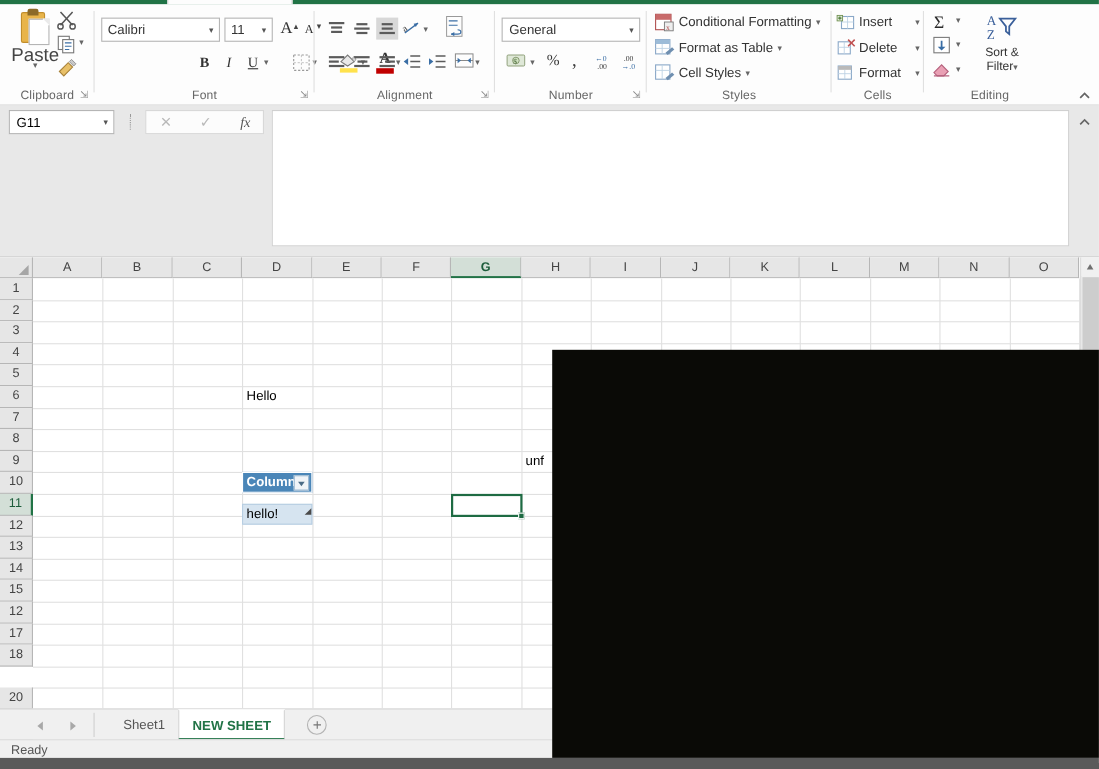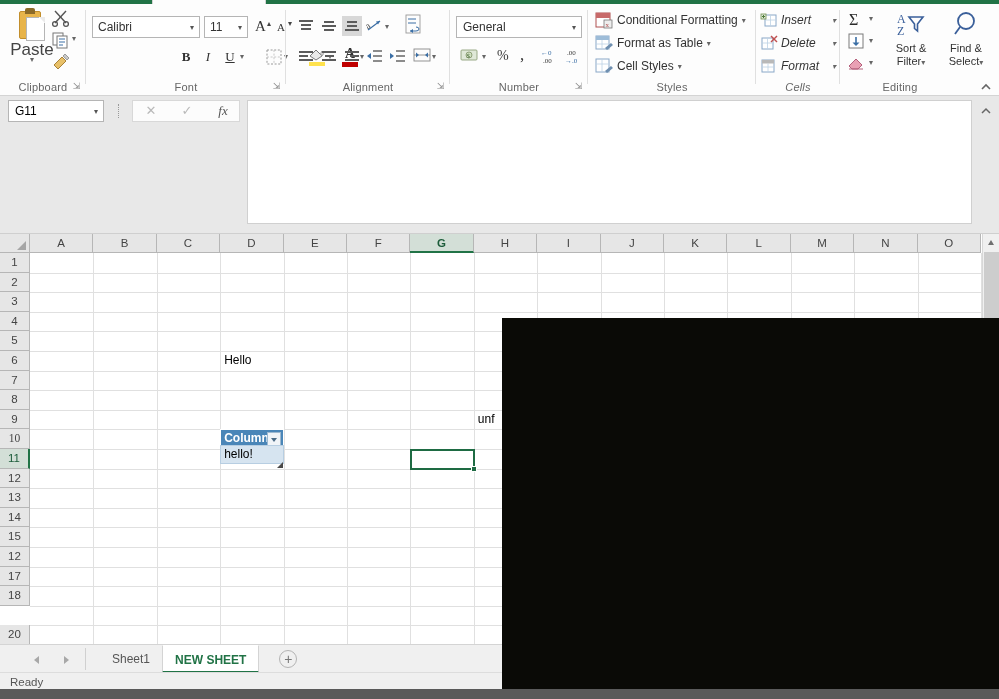--- a/index.html
+++ b/index.html
@@ -135,21 +135,21 @@
   .style-row {
     position:absolute; left:6px; height:22px; cursor:pointer;
     display:flex; align-items:center; border-radius:2px; padding-right:4px;
   }
   .style-ico { width:20px; height:18px; position:relative; flex:0 0 20px; margin-right:3px;}
   .style-txt { font-size:12px; color:#333; white-space:nowrap; }
   .style-caret { font-size:8px; color:#666; margin-left:4px; }
   #grp-styles .grp-label { left:0; }
 
   
-  #grp-cells { left:756px; width:84px;font-style:italic; }
+  #grp-cells { left:756px; width:84px; }
   .cell-row {
     position:absolute; left:4px; height:22px; width:76px; cursor:pointer;
     display:flex; align-items:center; border-radius:2px;
   }
   .cell-ico { width:18px; height:18px; position:relative; flex:0 0 18px; margin-right:3px;}
   .cell-txt { font-size:12px; color:#333; }
   .cell-caret { font-size:8px; color:#666; margin-left:auto; }
   #grp-cells .grp-label { left:0; }
 
   
@@ -708,30 +708,20 @@
         <text x="6" y="14" font-size="12" fill="#3a5f9a" font-family="Liberation Serif, serif">A</text>
         <text x="6" y="26" font-size="12" fill="#3a5f9a" font-family="Liberation Serif, serif">Z</text>
         <path d="M18 8 l14 0 l-5.5 7 l0 7 l-3 -2.5 l0 -4.5 z" fill="none" stroke="#3a5f9a" stroke-width="1.6"></path>
       </svg>
       <div class="bigbtn-lbl">Sort &amp;</div>
       <div class="bigbtn-lbl">
         <span>Filter</span><span style="font-size:8px;color:#666;">▾</span>
       </div>
     </div>
 
-    <div id="findselect-btn">
-      <svg width="40" height="30" viewBox="0 0 40 30" style="margin-top:1px;">
-        <circle cx="20" cy="12" r="8" fill="none" stroke="#3a5f9a" stroke-width="1.8"></circle>
-        <line x1="14" y1="18" x2="9" y2="25" stroke="#3a5f9a" stroke-width="1.8"></line>
-      </svg>
-      <div class="bigbtn-lbl">Find &amp;</div>
-      <div class="bigbtn-lbl">
-        <span>Select</span><span style="font-size:8px;color:#666;">▾</span>
-      </div>
-    </div>
 
     <div class="grp-label">Editing</div>
     <div id="collapse-ribbon">
       <svg width="14" height="14" viewBox="0 0 14 14">
         <path d="M3 9 l4 -4 l4 4" fill="none" stroke="#666" stroke-width="1.6"></path>
       </svg>
     </div>
   </div>
 </div>
 
@@ -778,21 +768,21 @@
   <div id="rowhdr">
       <div class="rowh" style="top: 0px;">1</div>
       <div class="rowh" style="top: 19.6px;">2</div>
       <div class="rowh" style="top: 39.2px;">3</div>
       <div class="rowh" style="top: 58.8px;">4</div>
       <div class="rowh" style="top: 78.4px;">5</div>
       <div class="rowh" style="top: 98px;">6</div>
       <div class="rowh" style="top: 117.6px;">7</div>
       <div class="rowh" style="top: 137.2px;">8</div>
       <div class="rowh" style="top: 156.8px;">9</div>
-      <div class="rowh" style="top: 176.4px; font-family: Liberation Serif, serif;">10</div>
+      <div class="rowh" style="top: 176.4px;">10</div>
       <div class="rowh sel" style="top: 196px;">11</div>
       <div class="rowh" style="top: 215.6px;">12</div>
       <div class="rowh" style="top: 235.2px;">13</div>
       <div class="rowh" style="top: 254.8px;">14</div>
       <div class="rowh" style="top: 274.4px;">15</div>
       <div class="rowh" style="top: 294px;">12</div>
       <div class="rowh" style="top: 313.6px;">17</div>
       <div class="rowh" style="top: 333.2px;">18</div>
       <div class="rowh" style="top: 352.8px; margin-top: 48px;">19</div>
       <div class="rowh" style="top: 372.4px;">20</div>
@@ -833,21 +823,21 @@
       <div class="gvline" style="left: 190.2px;"></div>
       <div class="gvline" style="left: 126.8px;"></div>
       <div class="gvline" style="left: 63.4px;"></div>
 
     <div id="tbl-header" style="left: 190.2px; top: 176.4px; width: 63.4px;">
       <span>Column1</span>
       <span id="tbl-filter-btn">
         <span id="tbl-filter-tri"></span>
       </span>
     </div>
-    <div id="tbl-body-cell" style="left: 190.2px; top: 192px; width: 63.4px;">hello!</div>
+    <div id="tbl-body-cell" style="left: 190.2px; top: 205px; width: 63.4px;">hello!</div>
     <div id="tbl-resize" style="left: 246.6px; top: 208.6px;"></div>
 
     <div id="sel-box" style="left: 380.4px; top: 196px; width: 64.4px; height: 20.6px;"></div>
     <div id="sel-handle" style="left: 440.8px; top: 212.6px;"></div>
   <div class="cellval" style="left: 191.2px; top: 98px;">Hello</div>
       <div class="cellval" style="left: 444.8px; top: 156.8px;">unf</div>
     </div>
 </div>
 
 <div id="vscroll">

